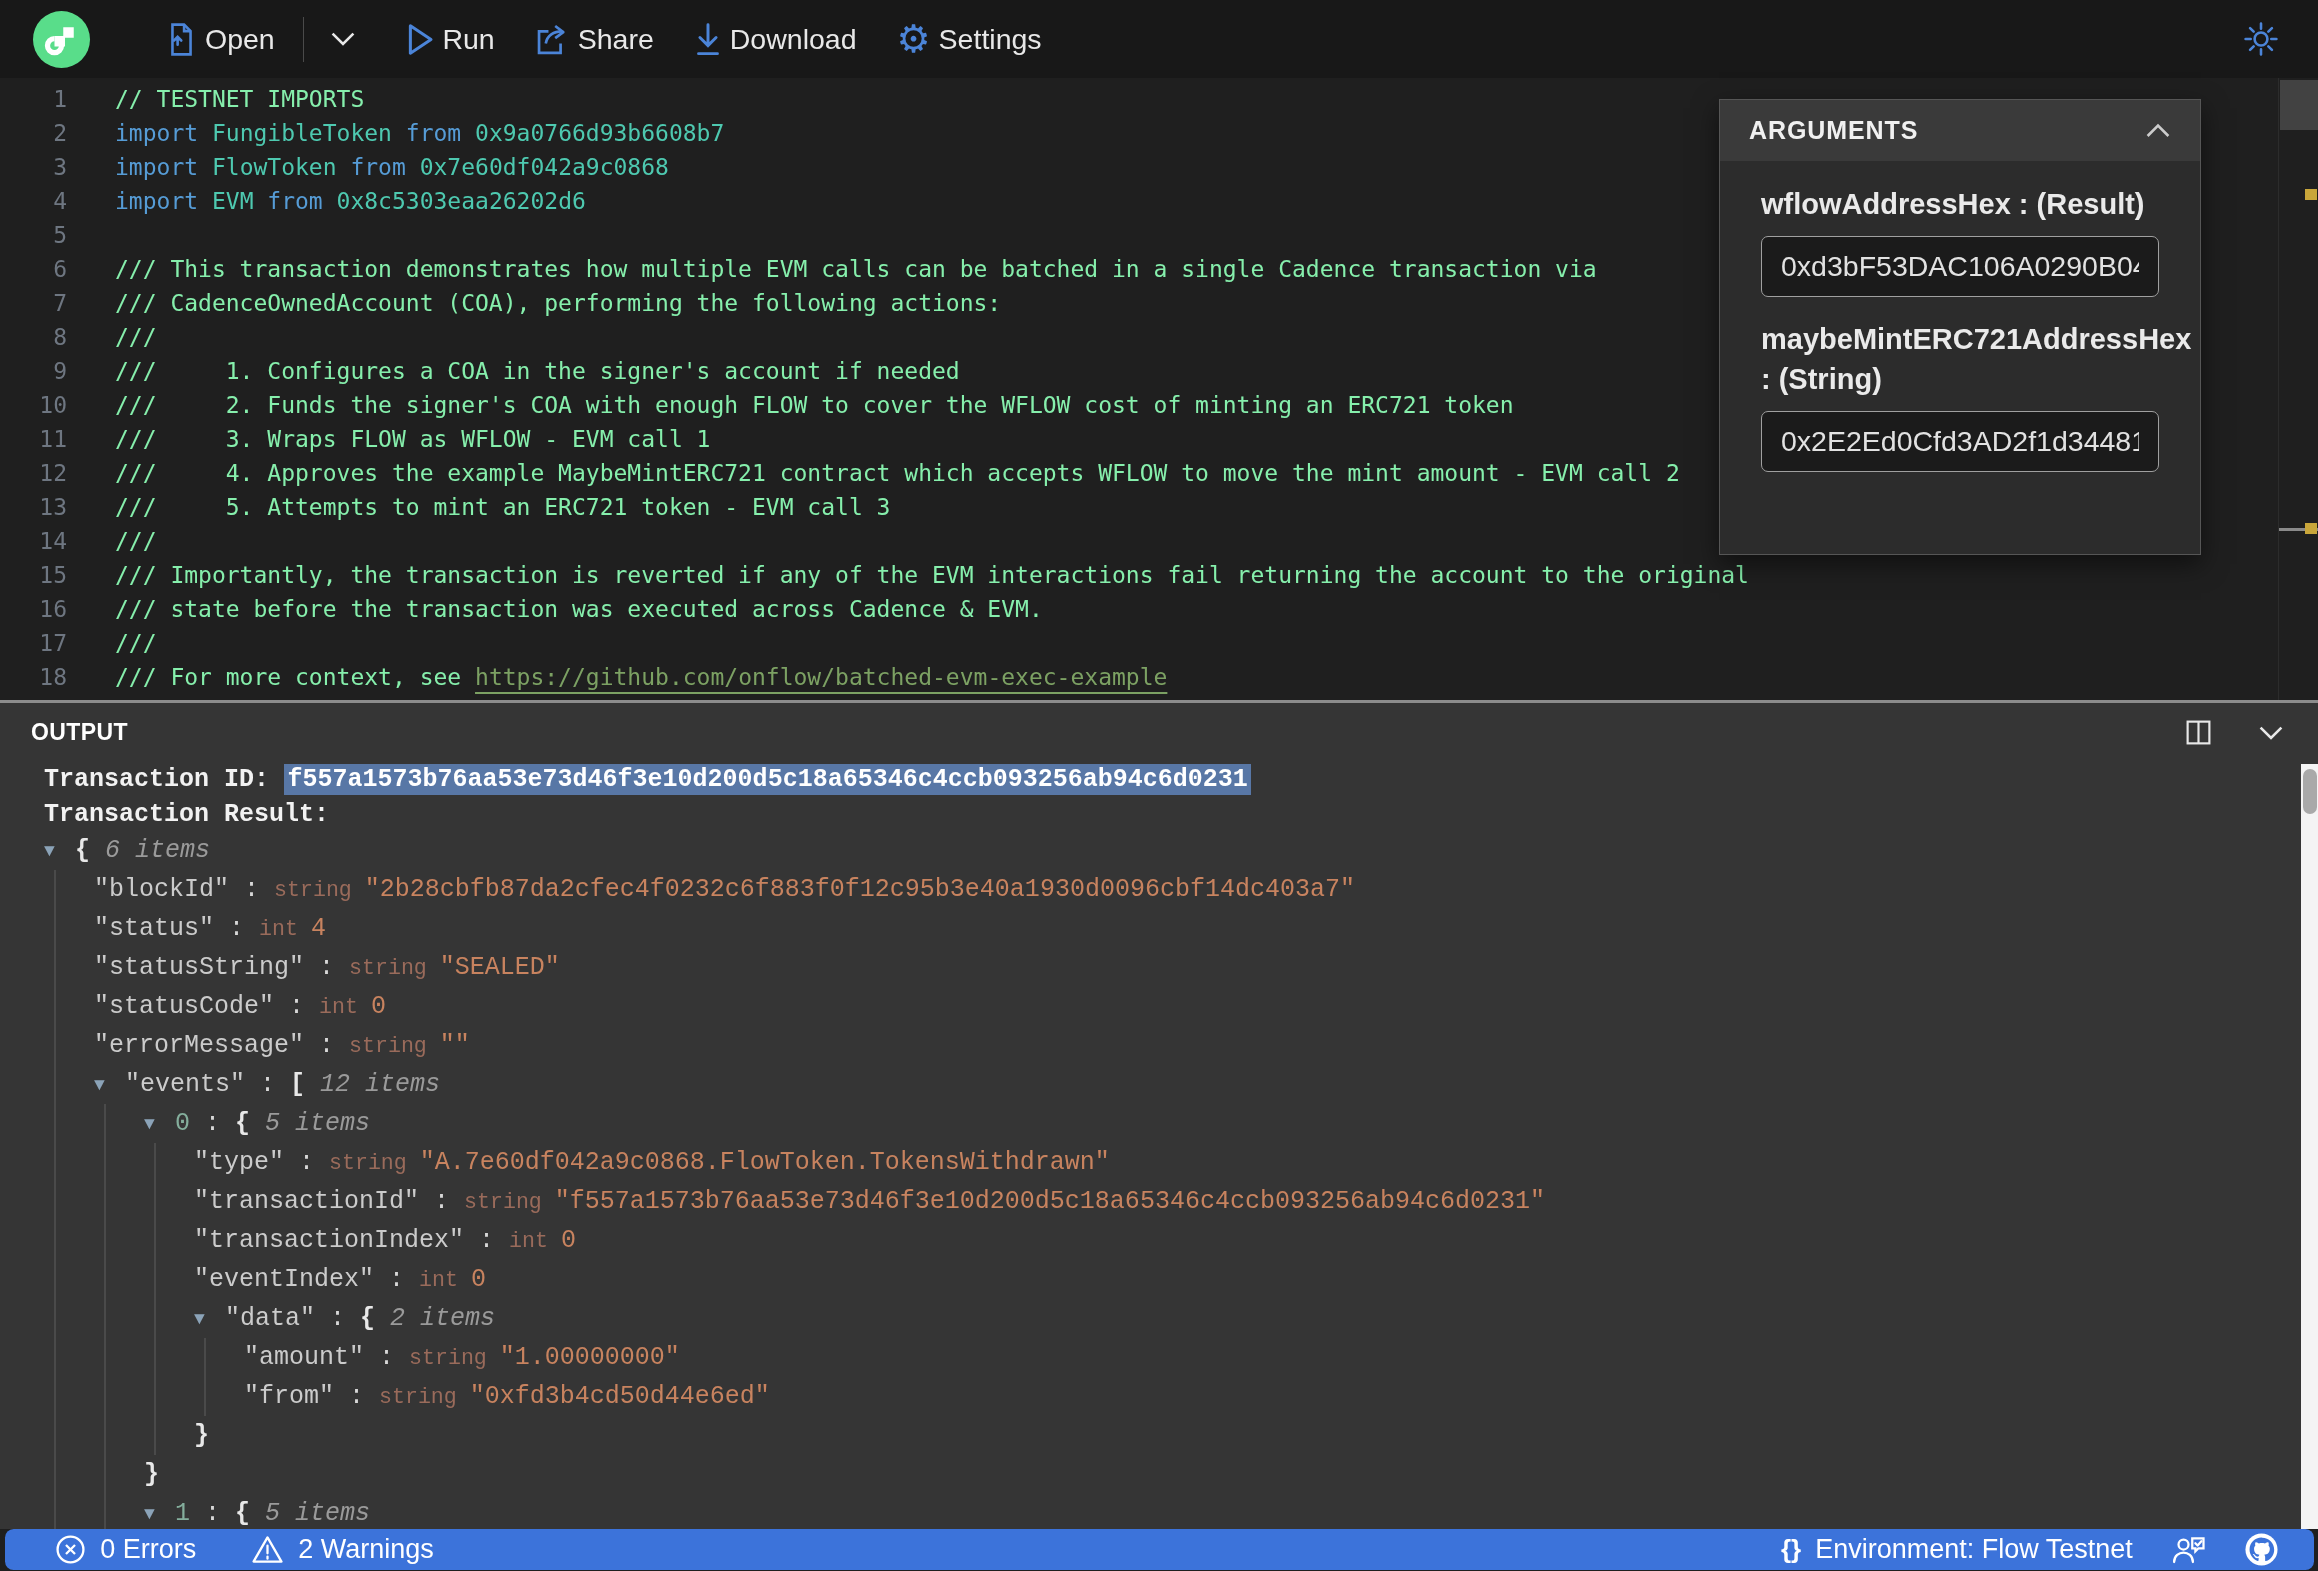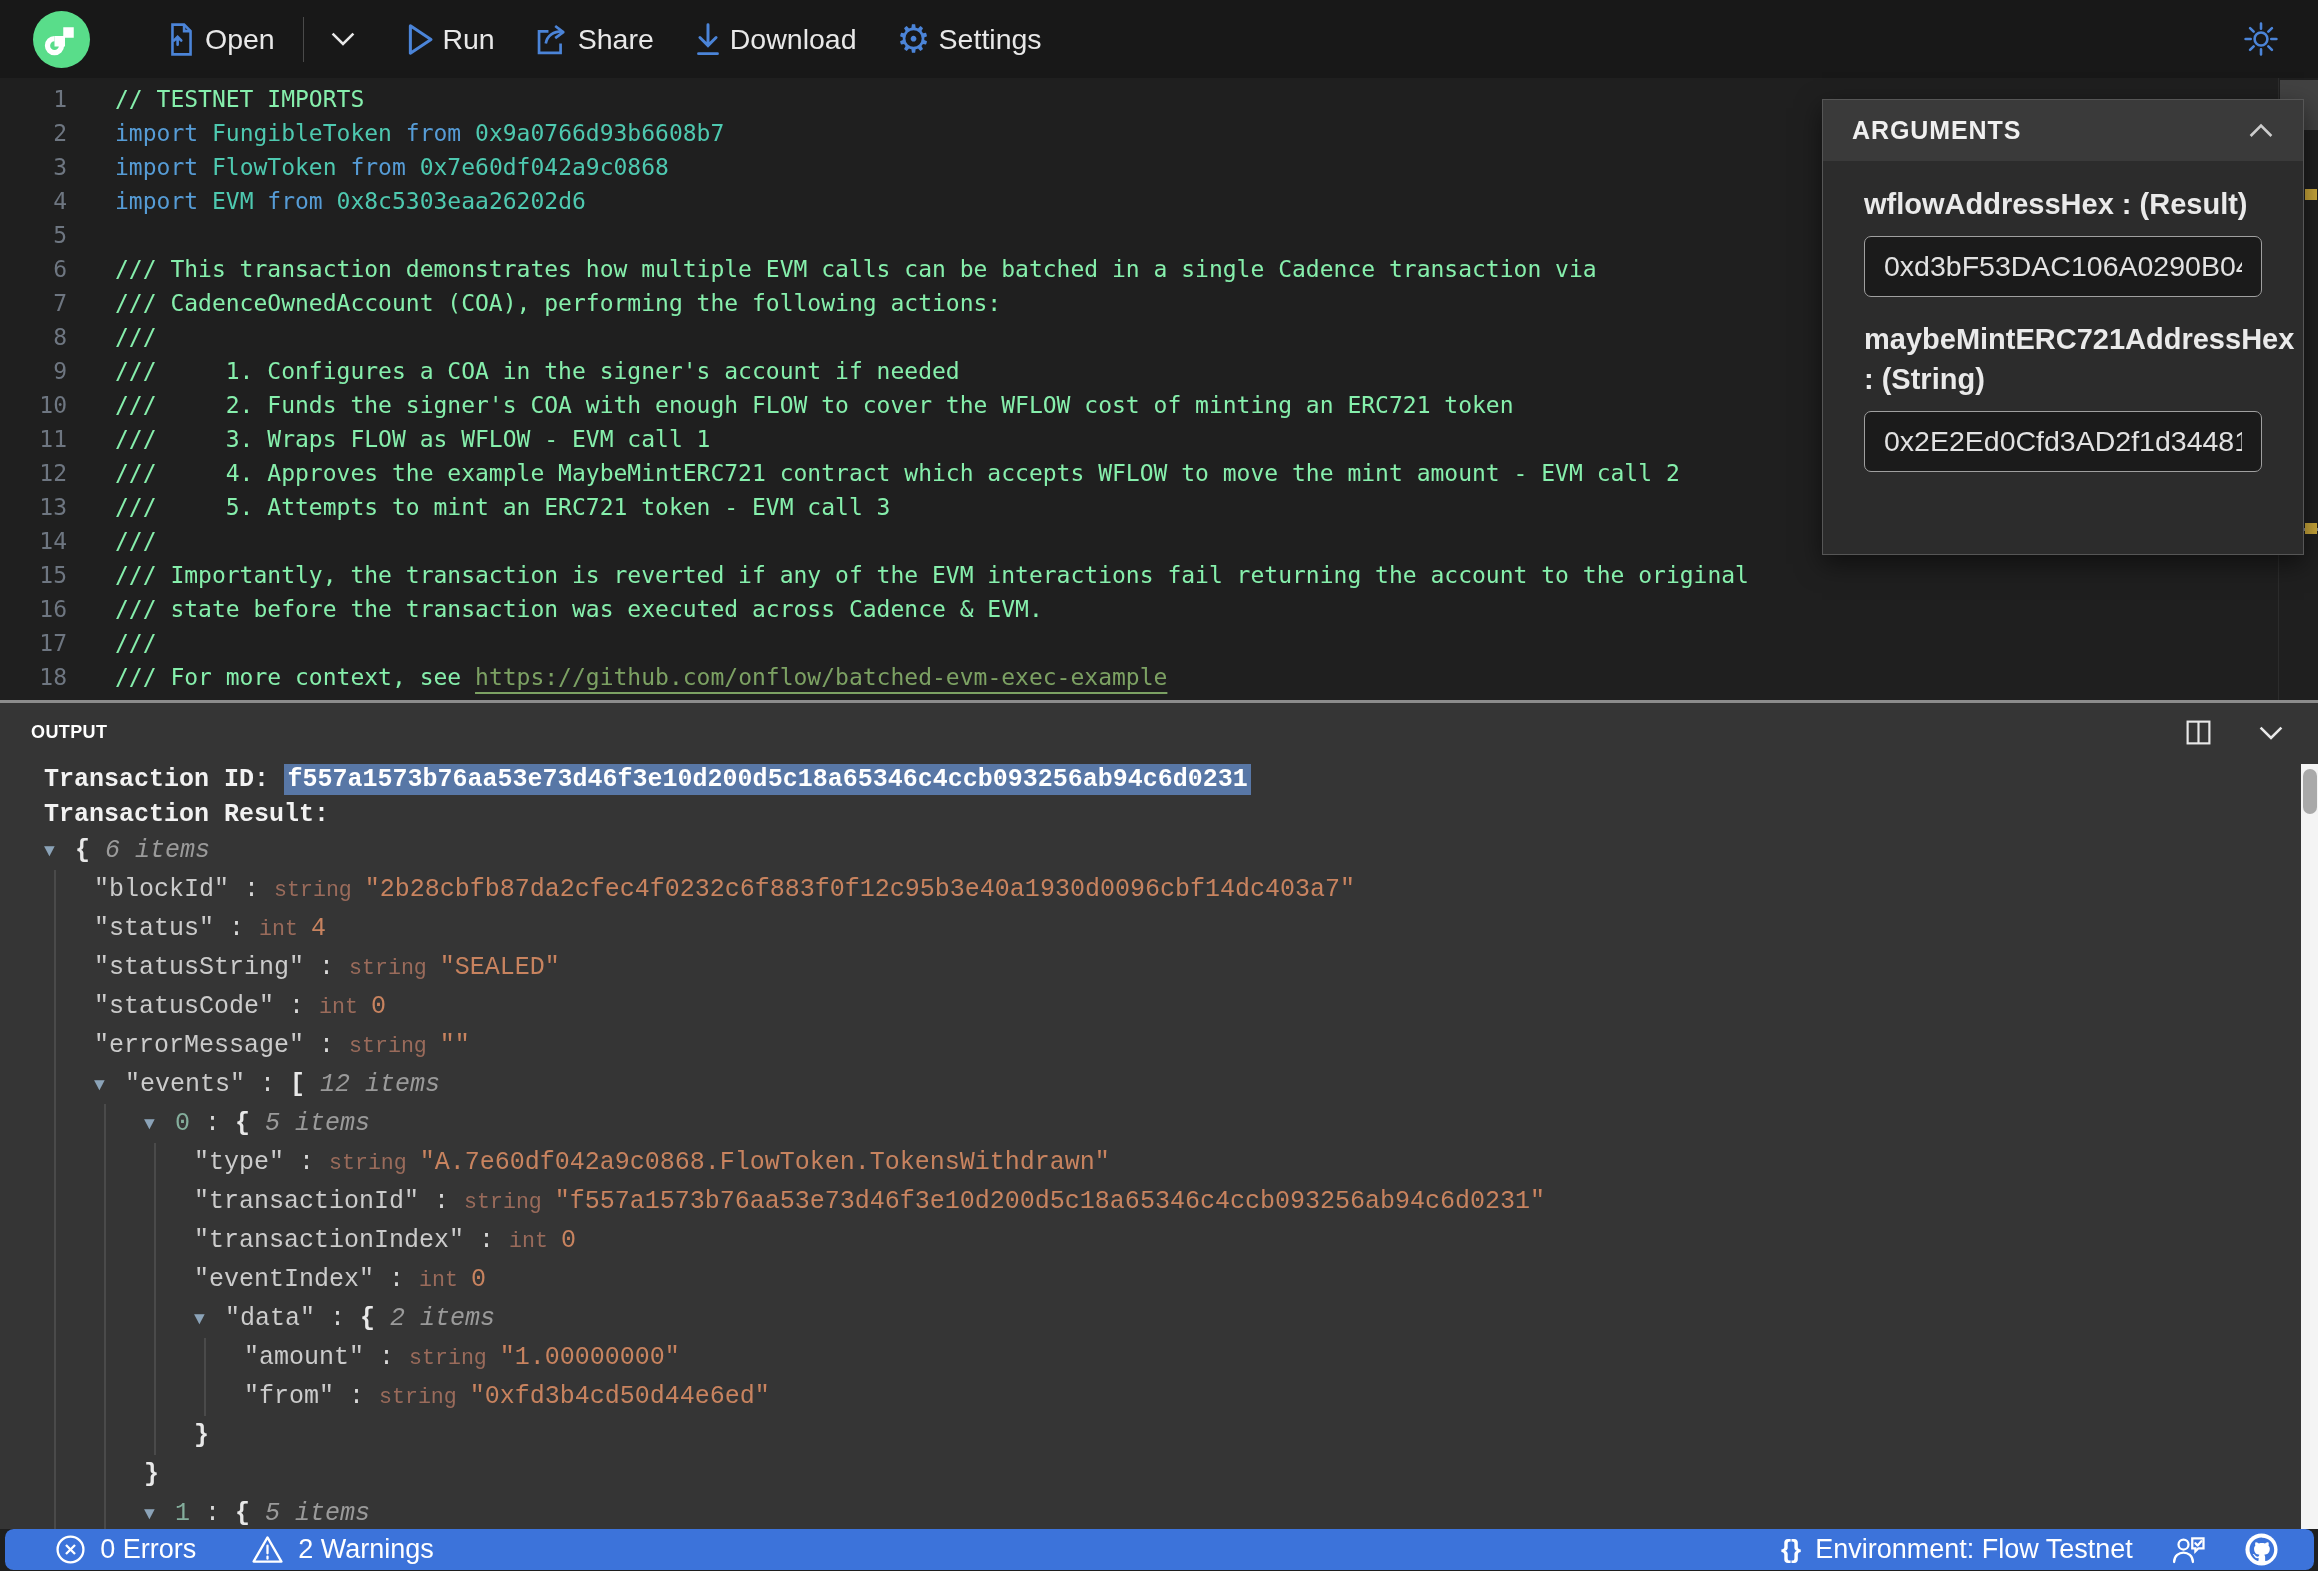--- a/index.html
+++ b/index.html
@@ -31,36 +31,36 @@
   .tok-type { color:#4EC9B0; }
   .tok-link { color:#7CA163; text-decoration:underline; text-underline-offset:7px;text-align:right; }
 
   
   #ed-scroll { position:absolute; top:78px; right:0; width:41px; height:623px; border-left:0.9px solid #2c2c2c; }
   #ed-thumb { position:absolute; top:1.7px; left:0.9px; right:0; height:50px; background:#424242; }
   .warn-mark { position:absolute; right:1.7px; width:12px; height:11.2px; background:#C9A63A; }
   #ed-ruler-line { position:absolute; left:0; right:0; height:2.6px; background:#8a8a8a; }
 
   
-  #args { position:absolute; left:1822px; top:99px; width:482px; height:456px;
+  #args { position:absolute; left:1719px; top:99px; width:482px; height:456px;
           background:#2c2c2c; border:0.9px solid #565656; box-shadow:0 8.6px 24px rgba(0,0,0,.5); }
   #args-header { height:61px; background:#3a3a3a; display:flex; align-items:center;
                  justify-content:space-between; padding:0 29px; }
   #args-title { font-size:25px; font-weight:bold; letter-spacing:0.9px; color:#f0f0f0; }
   #args-body { padding:22.5px 41px 0 41px; }
   .arg-label { font-size:29px; font-weight:600; color:#eaeaea; line-height:40px; margin-bottom:12px; }
   .arg-input { width:100%; height:61px; background:#1b1b1b; border:1.7px solid #a0a0a0;
                border-radius:7px; color:#e2e2e2; font-size:28.5px; padding:0 19px;
                font-family:"Liberation Sans", sans-serif; margin-bottom:22.5px; outline:none; }
 
   
   #divider { position:absolute; top:700px; left:0; right:0; height:2.6px; background:#8c8c8c; }
   #output { position:absolute; top:703px; left:0; right:0; height:826px; background:#353535; overflow:hidden; }
   #out-header { height:59px; display:flex; align-items:center; padding:0 35px 0 31px; }
-  #out-title { font-size:18px; font-weight:bold; letter-spacing:0.4px; color:#ffffff; }
+  #out-title { font-size:23px; font-weight:bold; letter-spacing:0.4px; color:#ffffff; }
   #out-icons { margin-left:auto; display:flex; align-items:center; gap:45px; }
   #out-content { padding-left:44px; font-family:Liberation Mono, monospace; font-size:25px; color:#d6d6d6; }
   .tx-row { height:36px; line-height:36px; font-weight:bold; color:#f2f2f2; white-space:pre; }
   .tx-row.second { height:33px; line-height:33px; }
   .sel { background:#5877A6; color:#ffffff; padding:0.9px 3.5px; }
   .orow { display:flex; align-items:center; height:39px; white-space:pre; }
   .g { width:50px; flex:none; align-self:stretch; position:relative; }
   .g::before { content:""; position:absolute; left:10.4px; top:0; bottom:0; width:1.7px; background:#4a4a4a; }
   .tri { width:31px; flex:none; color:#8BA3B8; font-size:18px; }
   .t-k { color:#cbcbcb; }

